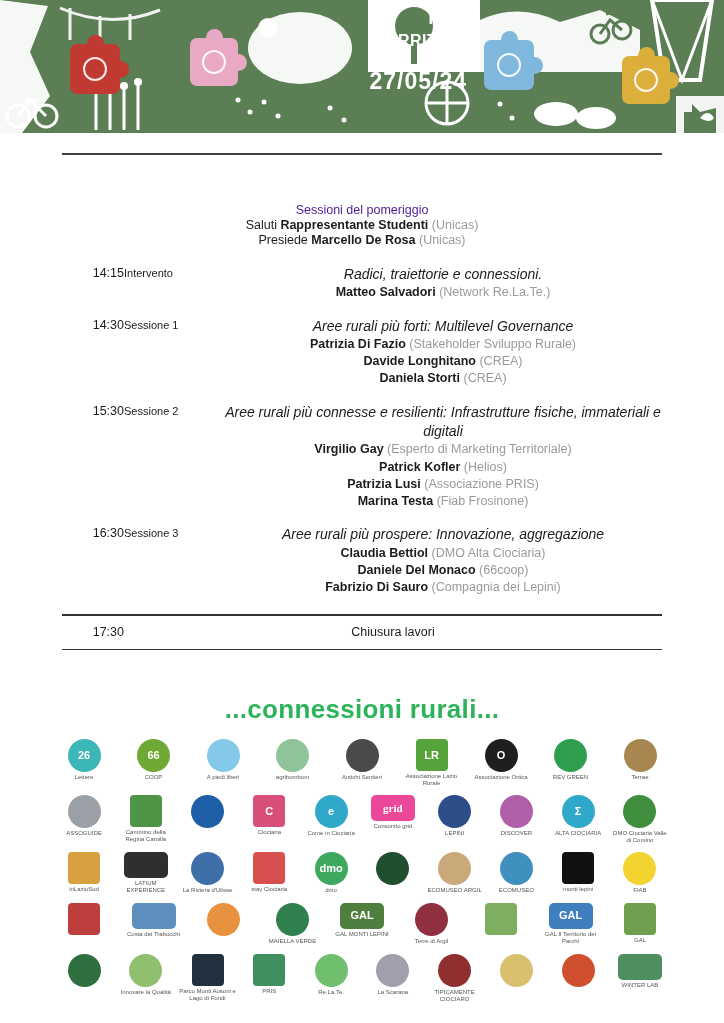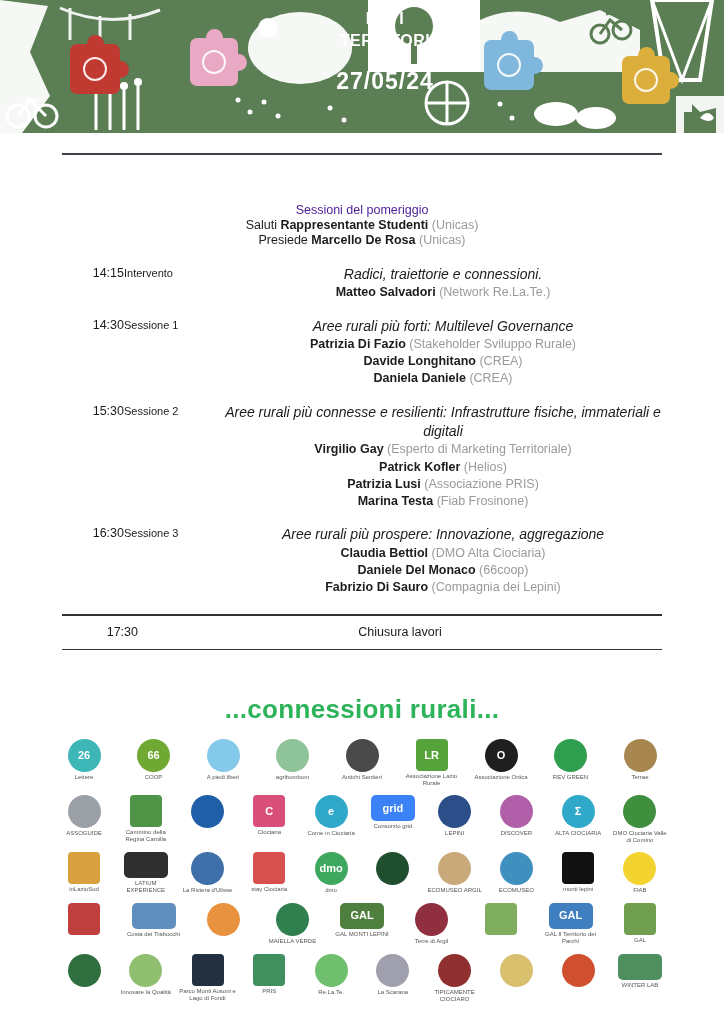--- a/index.html
+++ b/index.html
@@ -2,21 +2,21 @@
 <html><head>
 <meta charset="utf-8">
 <style>
   html,body{margin:0;padding:0;}
   body{width:724px;height:1023px;background:#ffffff;font-family:"Liberation Sans",sans-serif;color:#1c1c1c;overflow:hidden;}
   .page{position:relative;width:724px;height:1023px;background:#fff;}
 
   
   .banner{position:relative;width:724px;height:133px;background:#5b7e54;overflow:hidden;}
   .banner svg{position:absolute;top:0;left:0;}
-  .title-block{position:absolute;left:303px;top:8px;width:164px;text-align:center;color:#fff;}
+  .title-block{position:absolute;left:303px;top:8px;width:164px;text-align:right;color:#fff;}
   .title-block .tline{font-weight:bold;font-size:16px;letter-spacing:.5px;line-height:1.38;}
   .title-block .tdate{font-weight:bold;font-size:23px;margin-top:16px;letter-spacing:1px;}
   .puzzle{position:absolute;border-radius:7px;}
   .puzzle::before{content:"";position:absolute;width:17px;height:17px;border-radius:50%;background:inherit;top:-9px;left:50%;margin-left:-8px;}
   .puzzle::after{content:"";position:absolute;width:17px;height:17px;border-radius:50%;background:inherit;right:-9px;top:50%;margin-top:-8px;}
   .puzzle .inner-ic{position:absolute;inset:0;display:flex;align-items:center;justify-content:center;}
   .puzzle .inner-ic span{display:block;width:20px;height:20px;border:2px solid rgba(255,255,255,.9);border-radius:50%;}
 
   .rule{height:2px;background:#3c4147;margin:0 62px;}
   .rule.thin{height:1.5px;background:#2e3236;}
@@ -28,21 +28,21 @@
   .main-title{font-weight:bold;font-size:13.8px;margin:4px auto 2px;max-width:450px;line-height:1.35;}
   .who{font-size:12.5px;margin-top:1px;}
   .who .nm{font-weight:bold;}
   .affil{color:#9a9a9a;}
   .prow{display:grid;grid-template-columns:62px 100px 1fr;margin-top:15px;}
   .ptime{font-size:12.5px;padding-top:1px;text-align:right;}
   .plabel{font-size:11px;padding-top:2px;}
   .pcontent{text-align:center;font-size:12.5px;line-height:1.38;}
   .stitle{font-weight:normal;font-style:italic;font-size:14px;max-width:440px;margin:0 auto;}
   .speaker .nm{font-weight:bold;}
-  .closing-row{display:grid;grid-template-columns:62px 1fr;padding:9px 0 10px;margin-left:14px;}
+  .closing-row{display:grid;grid-template-columns:62px 1fr;padding:9px 0 10px;}
   .closing-row .ptime{padding-top:0;}
   .closing-row .ctext{text-align:center;font-size:12.5px;}
 
   
   .partners-heading{text-align:center;font-weight:bold;font-size:26px;margin-top:44px;letter-spacing:.3px;}
   .logo-wall{width:614px;margin:14px auto 0;}
   .logo-row{display:flex;justify-content:space-between;align-items:flex-start;margin-bottom:8px;}
   .logo-tile{width:58px;text-align:center;}
   .lshape{margin:0 auto;display:flex;align-items:center;justify-content:center;color:#fff;font-weight:bold;}
   .lshape.circle{width:33px;height:33px;border-radius:50%;}
@@ -158,21 +158,21 @@
       </div>
     </div>
 
     <div class="prow">
       <div class="ptime">14:30</div>
       <div class="plabel">Sessione 1</div>
       <div class="pcontent">
         <div class="stitle">Aree rurali più forti: Multilevel Governance</div>
         <div class="speaker"><span class="nm">Patrizia Di Fazio </span><span class="affil">(Stakeholder Sviluppo Rurale)</span></div>
         <div class="speaker"><span class="nm">Davide Longhitano </span><span class="affil">(CREA)</span></div>
-        <div class="speaker"><span class="nm">Daniela Daniele </span><span class="affil">(CREA)</span></div>
+        <div class="speaker"><span class="nm">Daniela Storti </span><span class="affil">(CREA)</span></div>
       </div>
     </div>
 
     <div class="prow">
       <div class="ptime">15:30</div>
       <div class="plabel">Sessione 2</div>
       <div class="pcontent">
         <div class="stitle">Aree rurali più connesse e resilienti: Infrastrutture fisiche, immateriali e digitali</div>
         <div class="speaker"><span class="nm">Virgilio Gay </span><span class="affil">(Esperto di Marketing Territoriale)</span></div>
         <div class="speaker"><span class="nm">Patrick Kofler </span><span class="affil">(Helios)</span></div>
@@ -269,21 +269,21 @@
           </div>
           <div class="llabel">Ciociaria</div>
         </div>
         <div class="logo-tile">
           <div class="lshape circle" style="background: rgb(47, 168, 201);">
             <span class="lglyph">e</span>
           </div>
           <div class="llabel">Come in Ciociaria</div>
         </div>
         <div class="logo-tile">
-          <div class="lshape pill" style="background: #3b82f6;">
+          <div class="lshape pill" style="background: #ec4899; font-family: Liberation Serif, serif;">
             <span class="lglyph">grid</span>
           </div>
           <div class="llabel">Consorzio grid</div>
         </div>
         <div class="logo-tile">
           <div class="lshape circle" style="background: rgb(44, 79, 138);"></div>
           <div class="llabel">LEPINI</div>
         </div>
         <div class="logo-tile">
           <div class="lshape circle" style="background: rgb(176, 95, 168);"></div>

